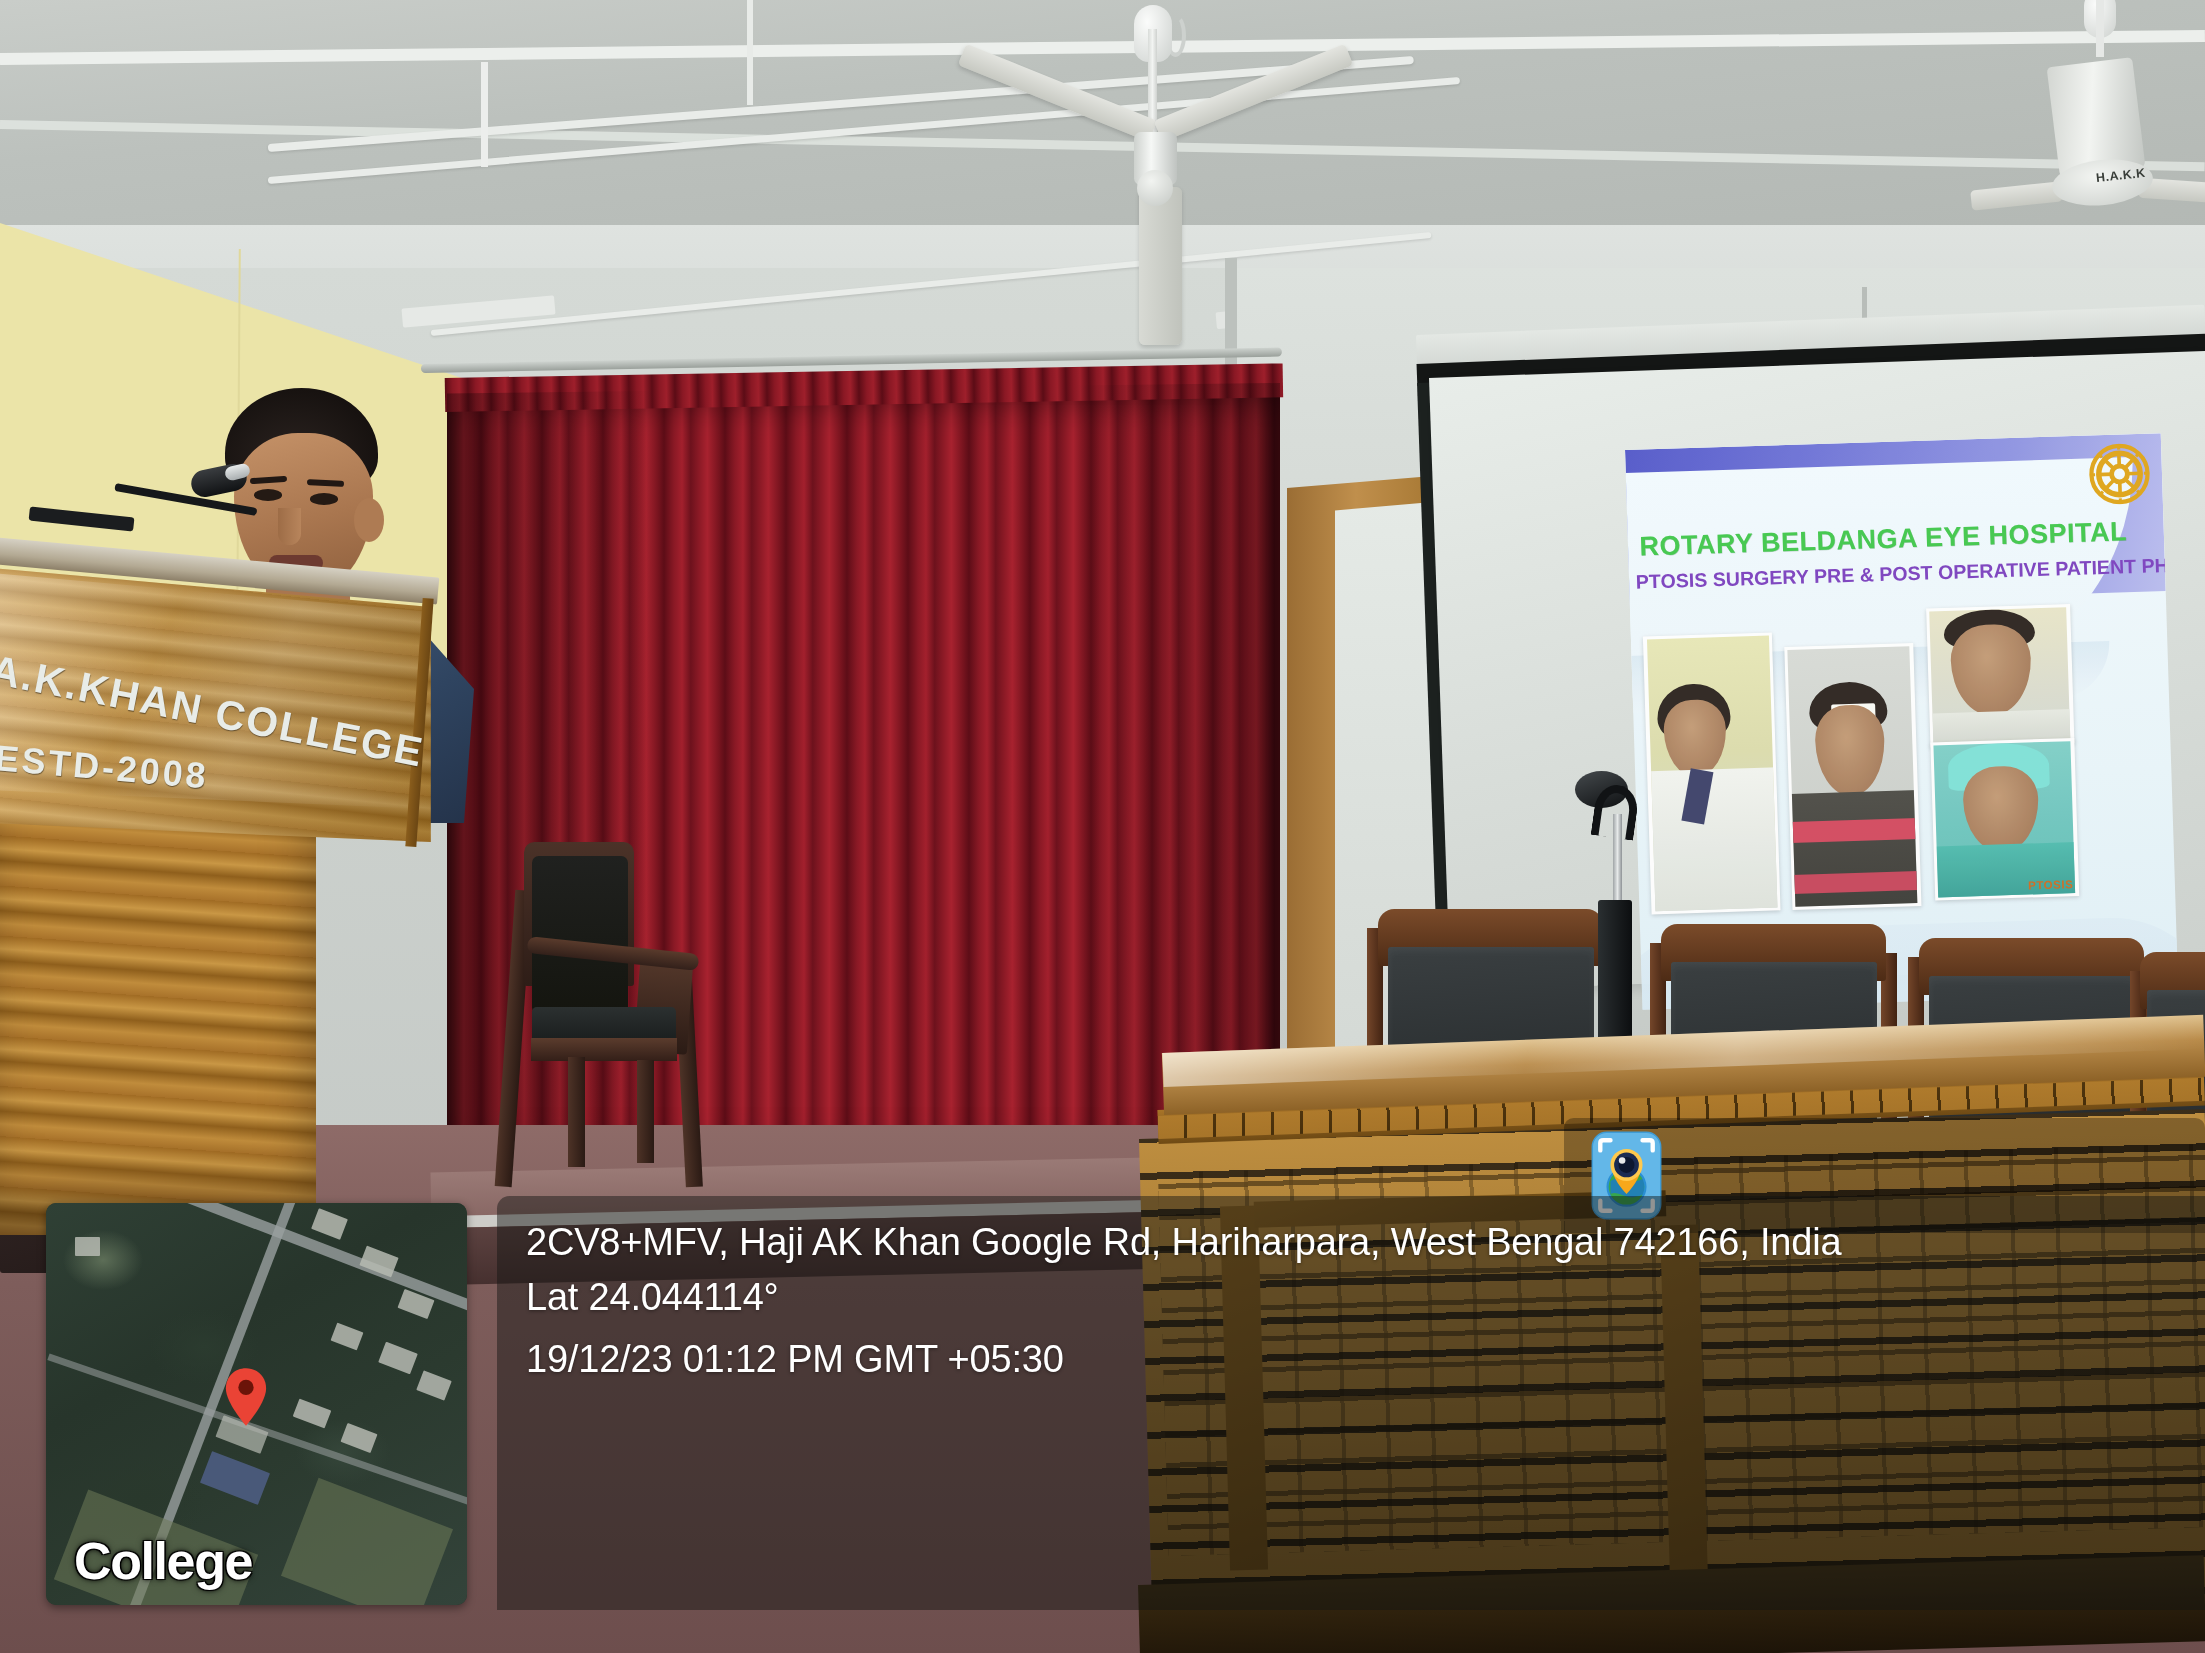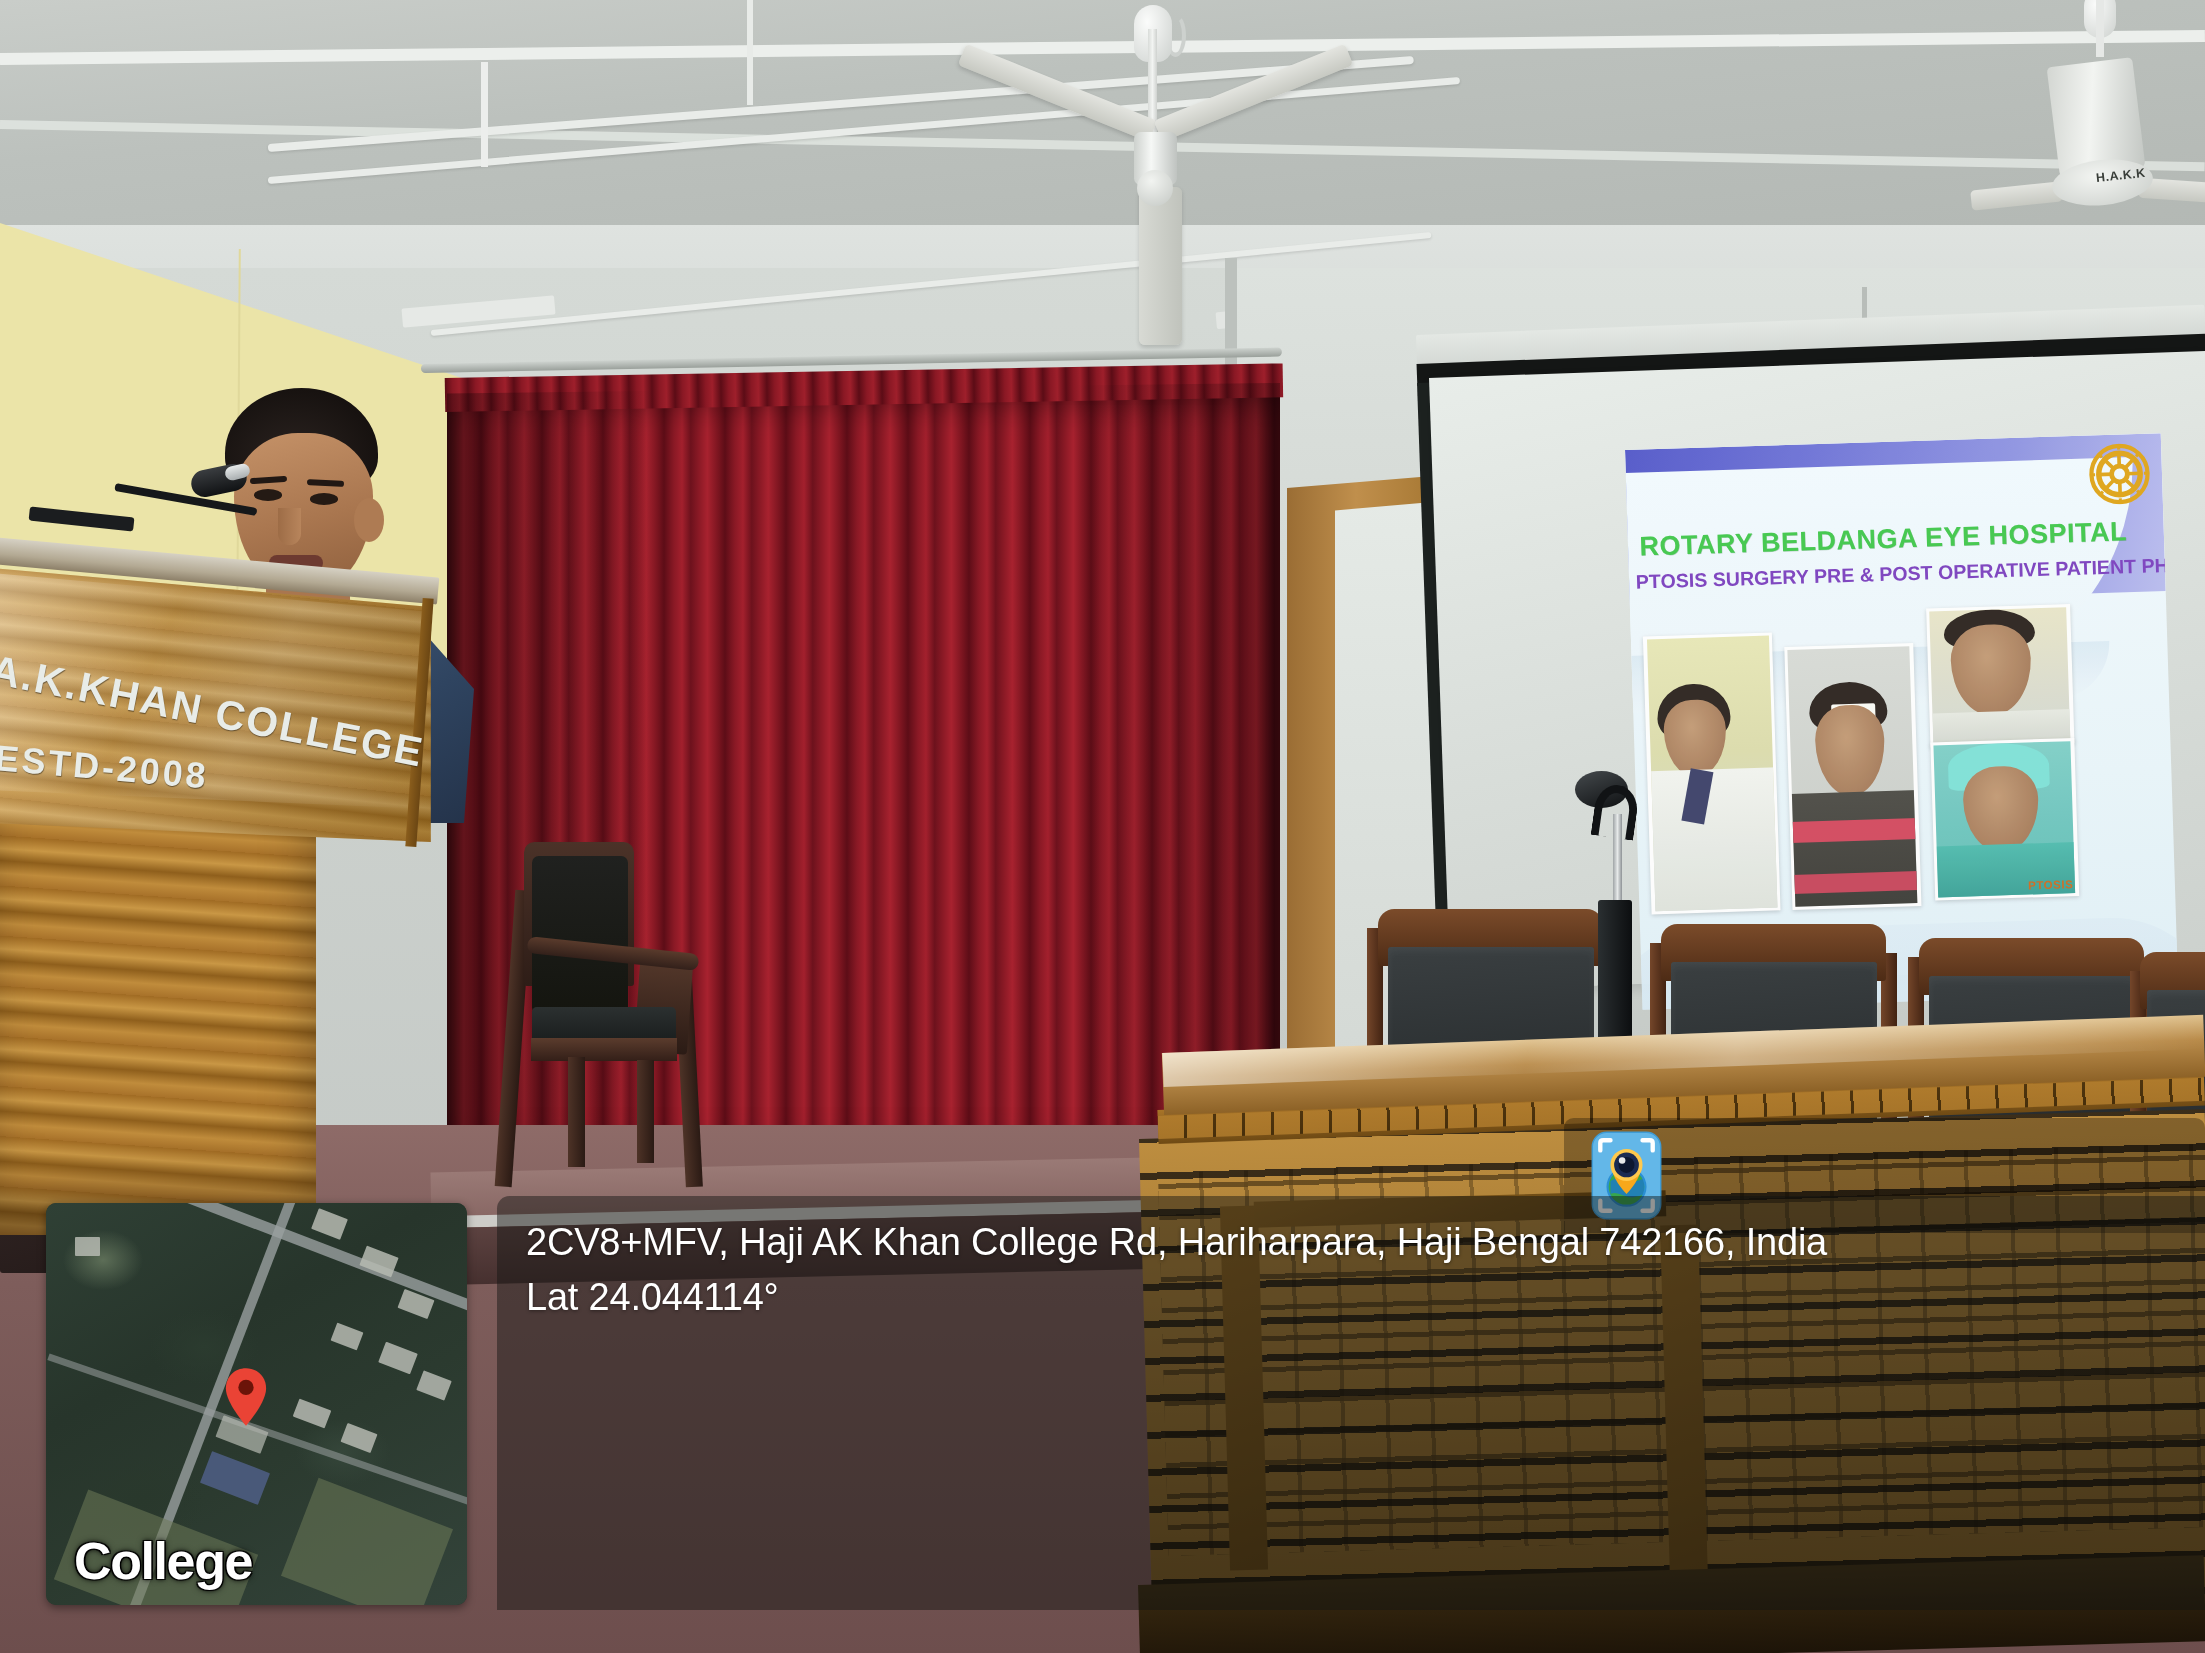--- a/index.html
+++ b/index.html
@@ -647,22 +647,23 @@
     <circle cx="50" cy="78" r="26" fill="none" stroke="#2a8fd4" stroke-width="3"></circle>
     <path d="M50 30 Q70 30 70 50 Q70 66 50 88 Q30 66 30 50 Q30 30 50 30 Z" fill="#f7a81b"></path>
     <circle cx="50" cy="48" r="22" fill="#ffc94d"></circle>
     <circle cx="50" cy="48" r="17" fill="#1b2b52"></circle>
     <circle cx="50" cy="48" r="11" fill="#0d1730"></circle>
     <circle cx="44" cy="42" r="4.5" fill="#ffffff" opacity=".9"></circle>
   </svg>
 
   <div class="abs" id="gps-panel"></div>
   <div class="abs" id="gps-lines">
-    <div id="gps-addr">2CV8+MFV, Haji AK Khan College Rd, Hariharpara, Haji Bengal 742166, India</div>
+    <div id="gps-addr">2CV8+MFV, Haji AK Khan Google Rd, Hariharpara, West Bengal 742166, India</div>
     <div class="gps-meta">Lat 24.044114°</div>
+    <div class="gps-meta">19/12/23 01:12 PM GMT +05:30</div>
   </div>
 
   <div class="abs" id="map-thumb">
     <div id="map-sat">
       <div class="mroad" id="mroad1"></div>
       <div class="mroad" id="mroad2"></div>
       <div class="mroad" id="mroad3"></div>
       <div class="mbldg" style="left:29px;top:34px;width:25px;height:19px;"></div>
       <div class="mbldg" style="left:268px;top:9.6px;width:31px;height:22px;transform:rotate(21deg);"></div>
       <div class="mbldg" style="left:316px;top:48px;width:34px;height:21px;transform:rotate(21deg);"></div>

